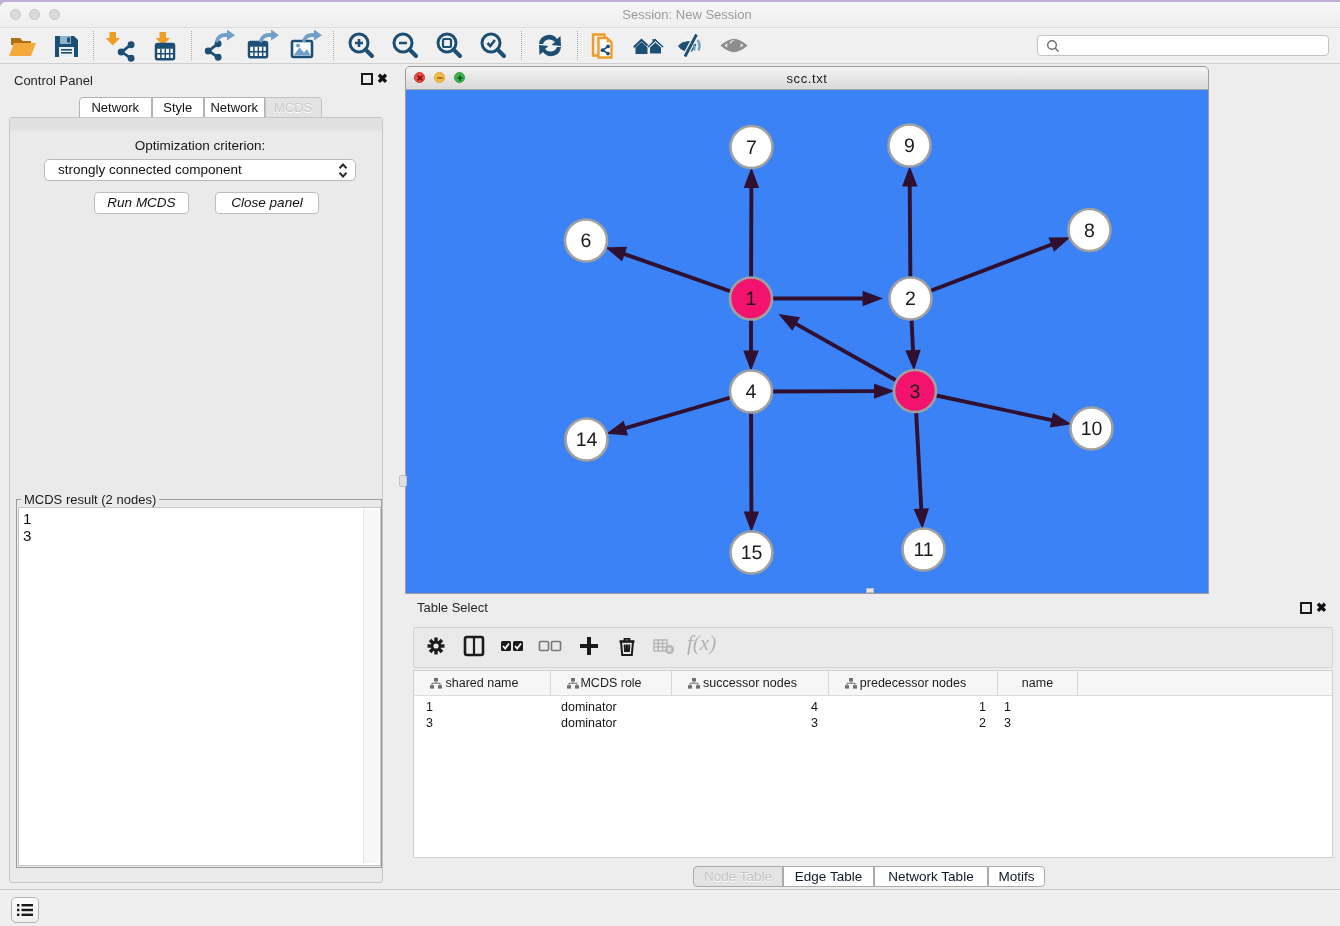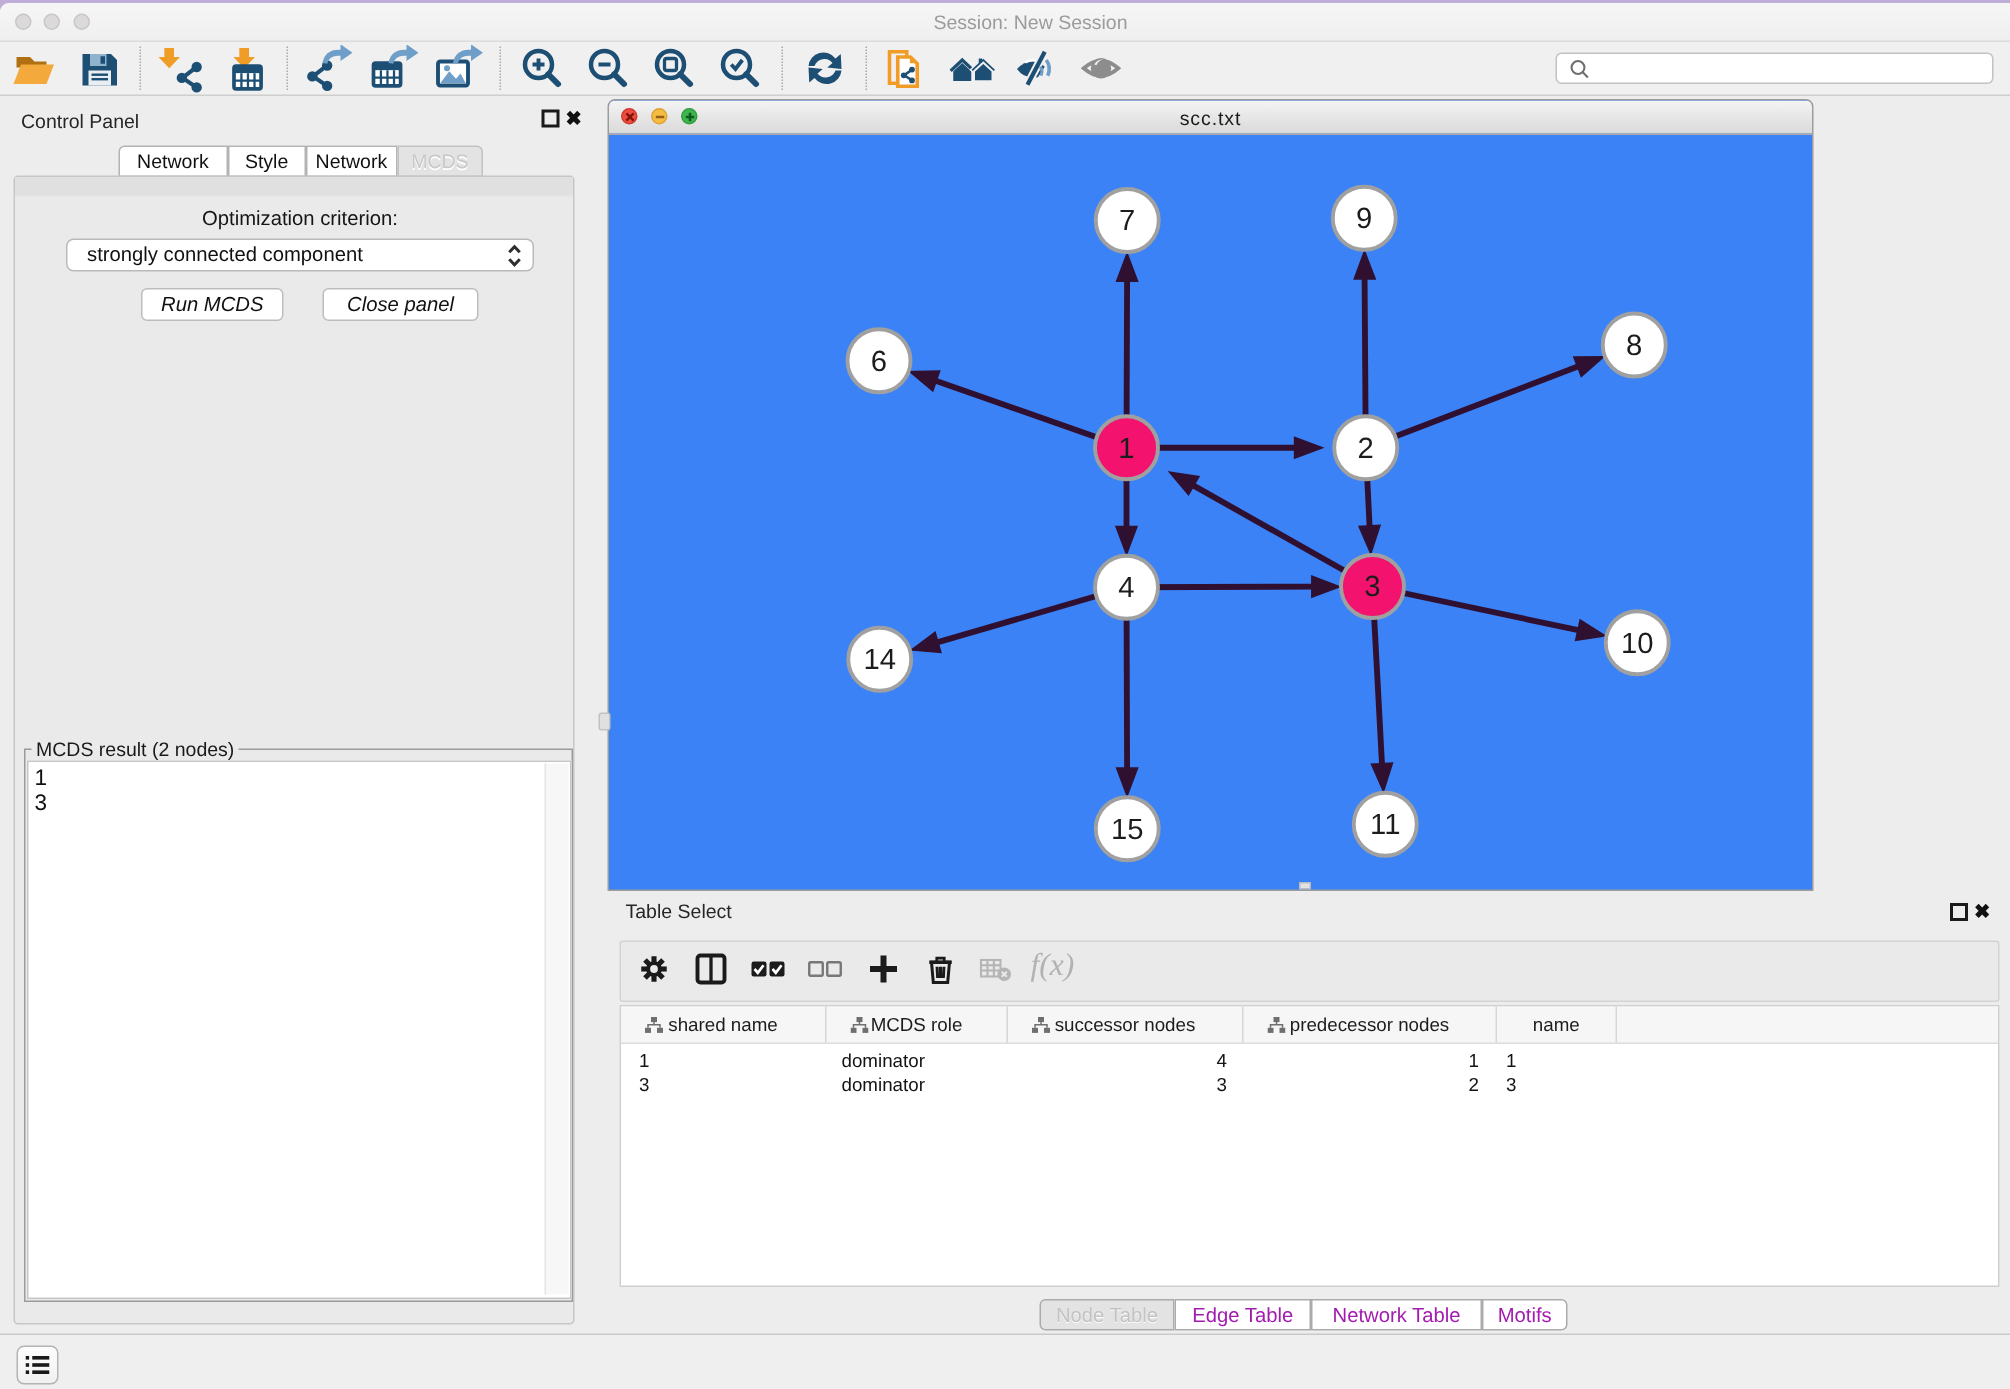--- a/index.html
+++ b/index.html
@@ -39,21 +39,21 @@
 #nettitle .t{position:absolute;top:4px;width:100%;text-align:center;font-size:13px;font-weight:400;letter-spacing:0.6px;color:#1a1a1a;}
 .light{position:absolute;top:5px;width:11px;height:11px;border-radius:50%;box-sizing:border-box;}
 
 .tp-head{position:absolute;left:417px;top:598px;font-size:13px;color:#262626;}
 #tp-toolbar{position:absolute;left:413px;top:625px;width:920px;height:41px;background:#eaeaea;border:1px solid #d3d3d3;border-radius:2px;box-sizing:border-box;}
 #tp-table{position:absolute;left:413px;top:668px;width:920px;height:188px;background:#fff;border:1px solid #cecece;box-sizing:border-box;}
 #tp-header{position:absolute;left:0;top:0;width:100%;height:25px;background:#f6f6f6;border-bottom:1px solid #dcdcdc;box-sizing:border-box;}
 .hcol{position:absolute;top:0;height:24px;border-right:1px solid #d6d6d6;box-sizing:border-box;}
 .hlab{position:absolute;top:5px;width:100%;text-align:center;font-size:12.5px;color:#1c1c1c;}
 .cell{position:absolute;font-size:12.5px;color:#141414;}
-.btab{position:absolute;top:864px;height:21px;background:#fff;border:1px solid #ababab;box-sizing:border-box;font-size:13.5px;color:#a21caf;text-align:center;line-height:19px;}
+.btab{position:absolute;top:864px;height:21px;background:#fff;border:1px solid #ababab;box-sizing:border-box;font-size:13.5px;color:#0f172a;text-align:center;line-height:19px;}
 svg text.lbl{text-rendering:geometricPrecision;font-family:"Liberation Sans",sans-serif;font-size:19.5px;fill:#1c1c1c;text-anchor:middle;}
 </style>
 </head>
 <body>
 <div id="appwin">
   <div id="titlebar">
     <div class="tl" style="left:9.5px;"></div>
     <div class="tl" style="left:29px;"></div>
     <div class="tl" style="left:48.5px;"></div>
     <div id="title-text">Session: New Session</div>

